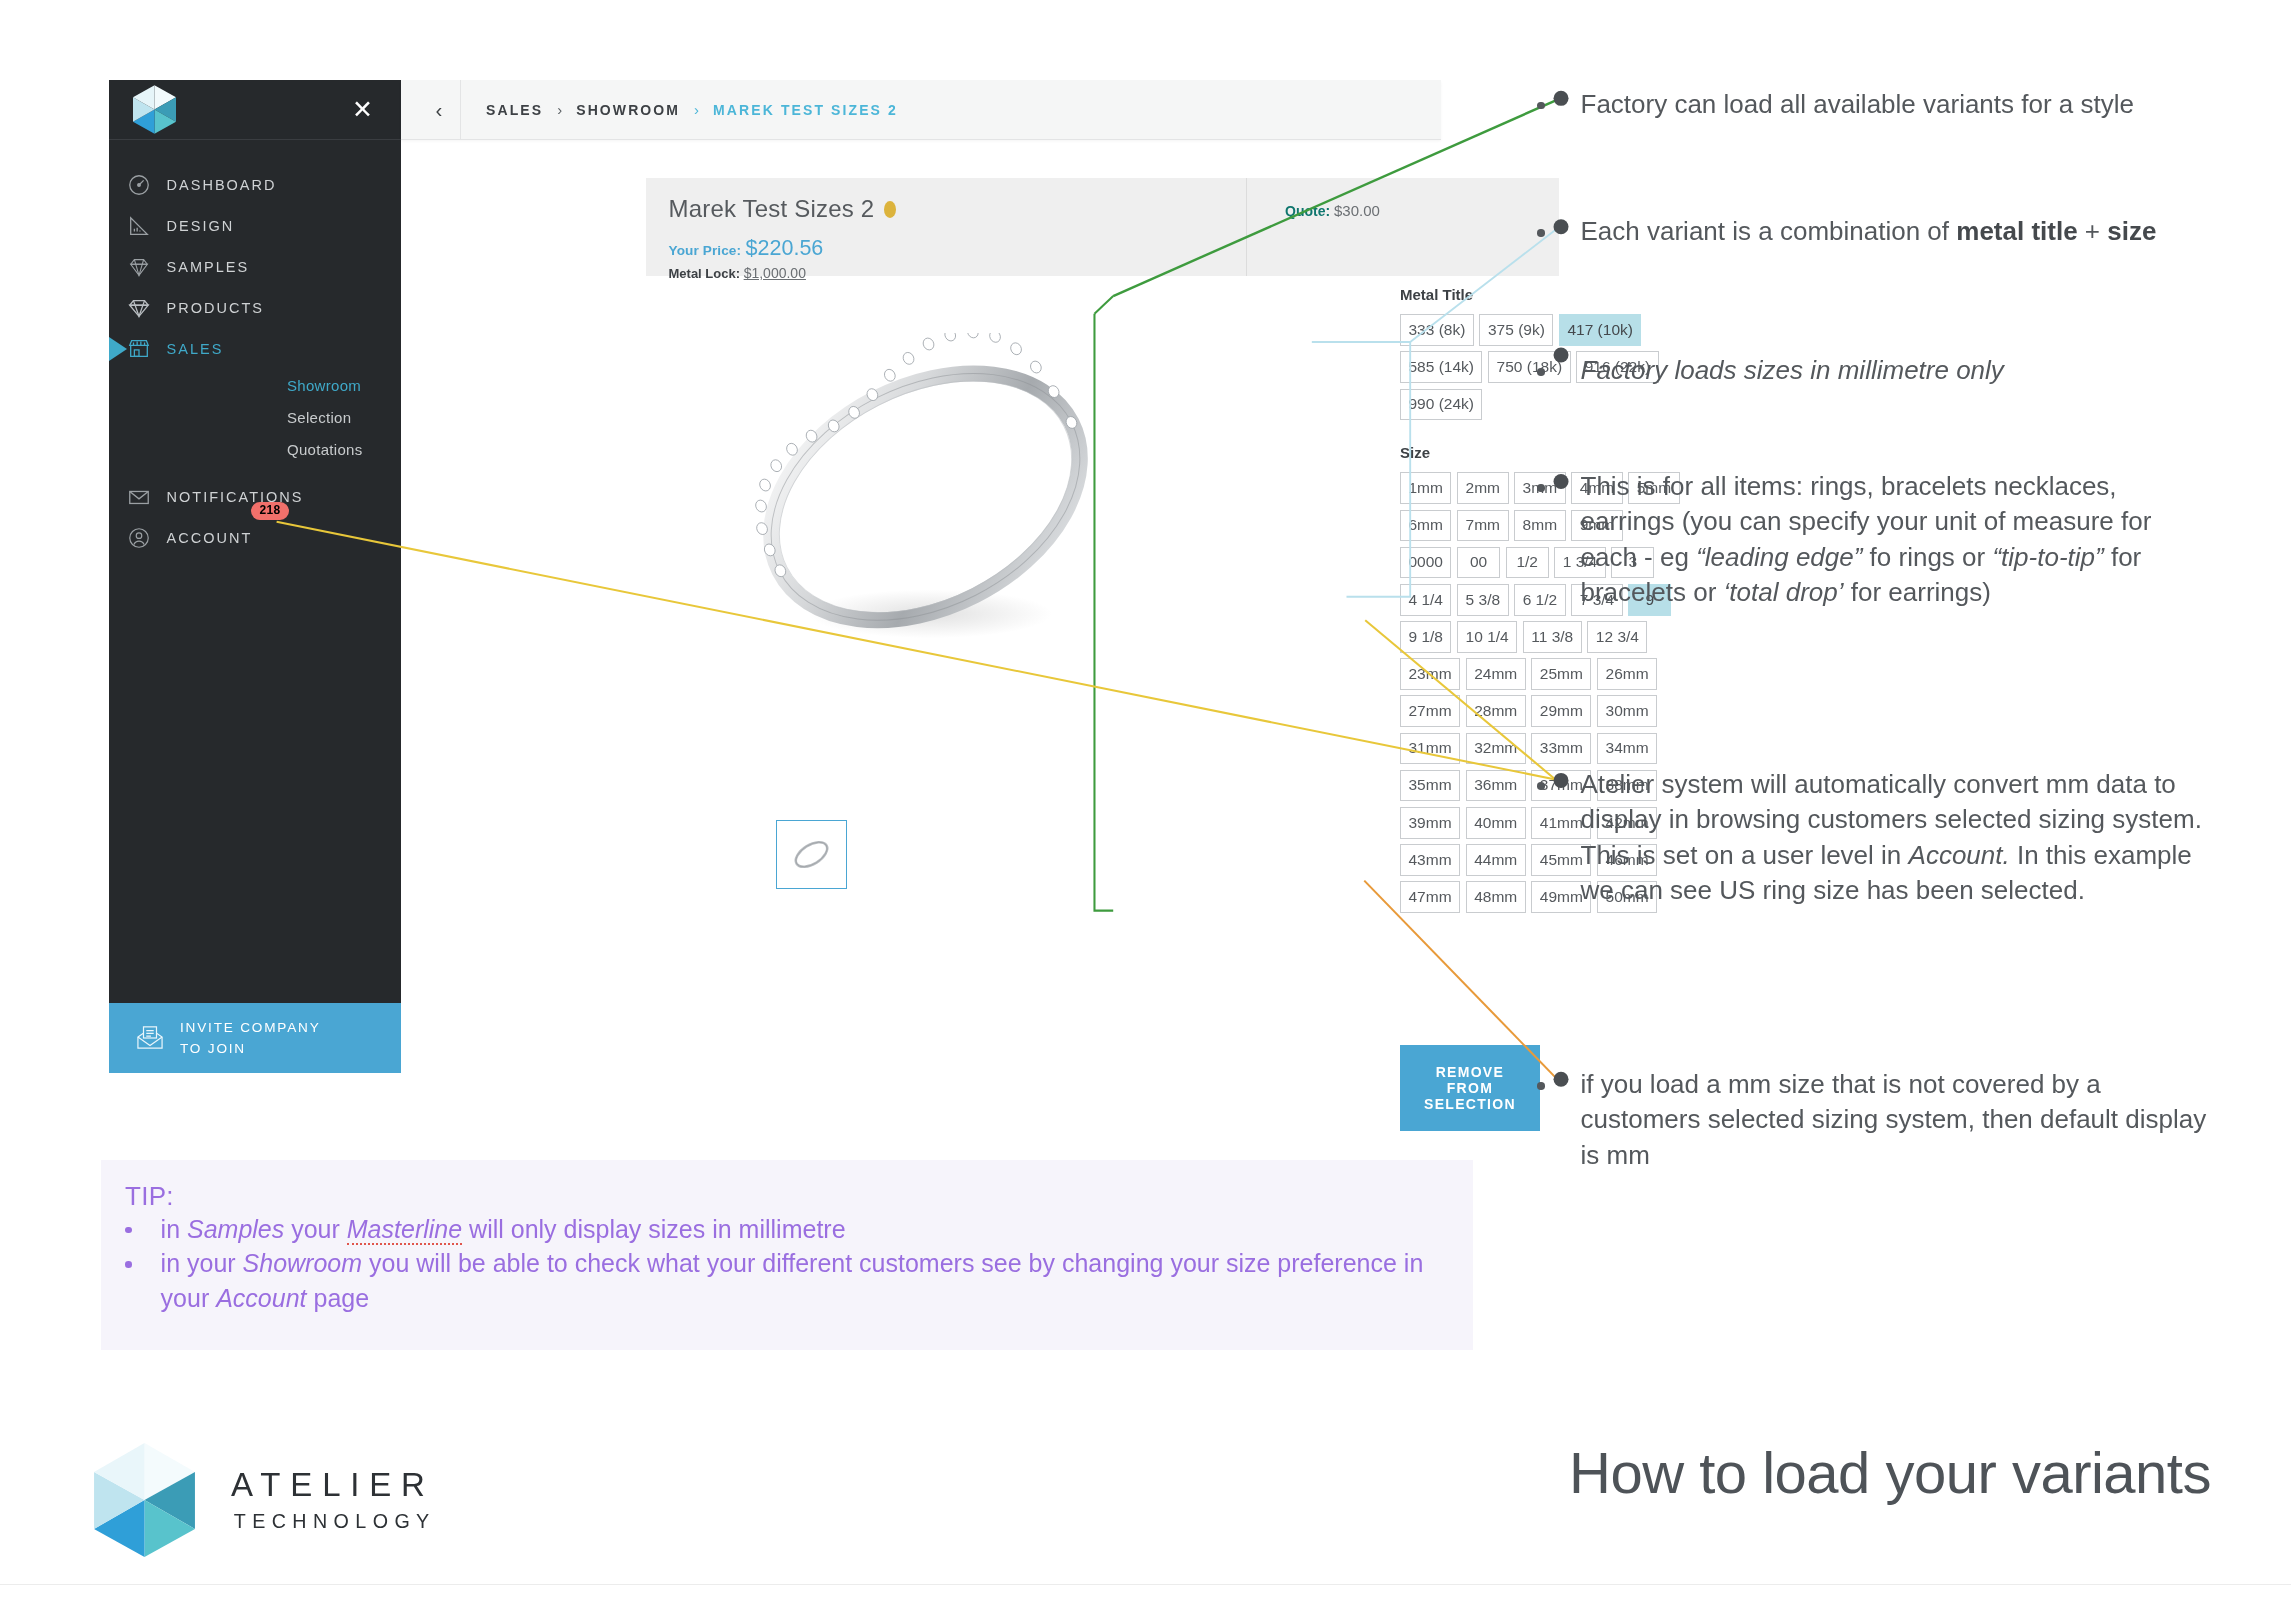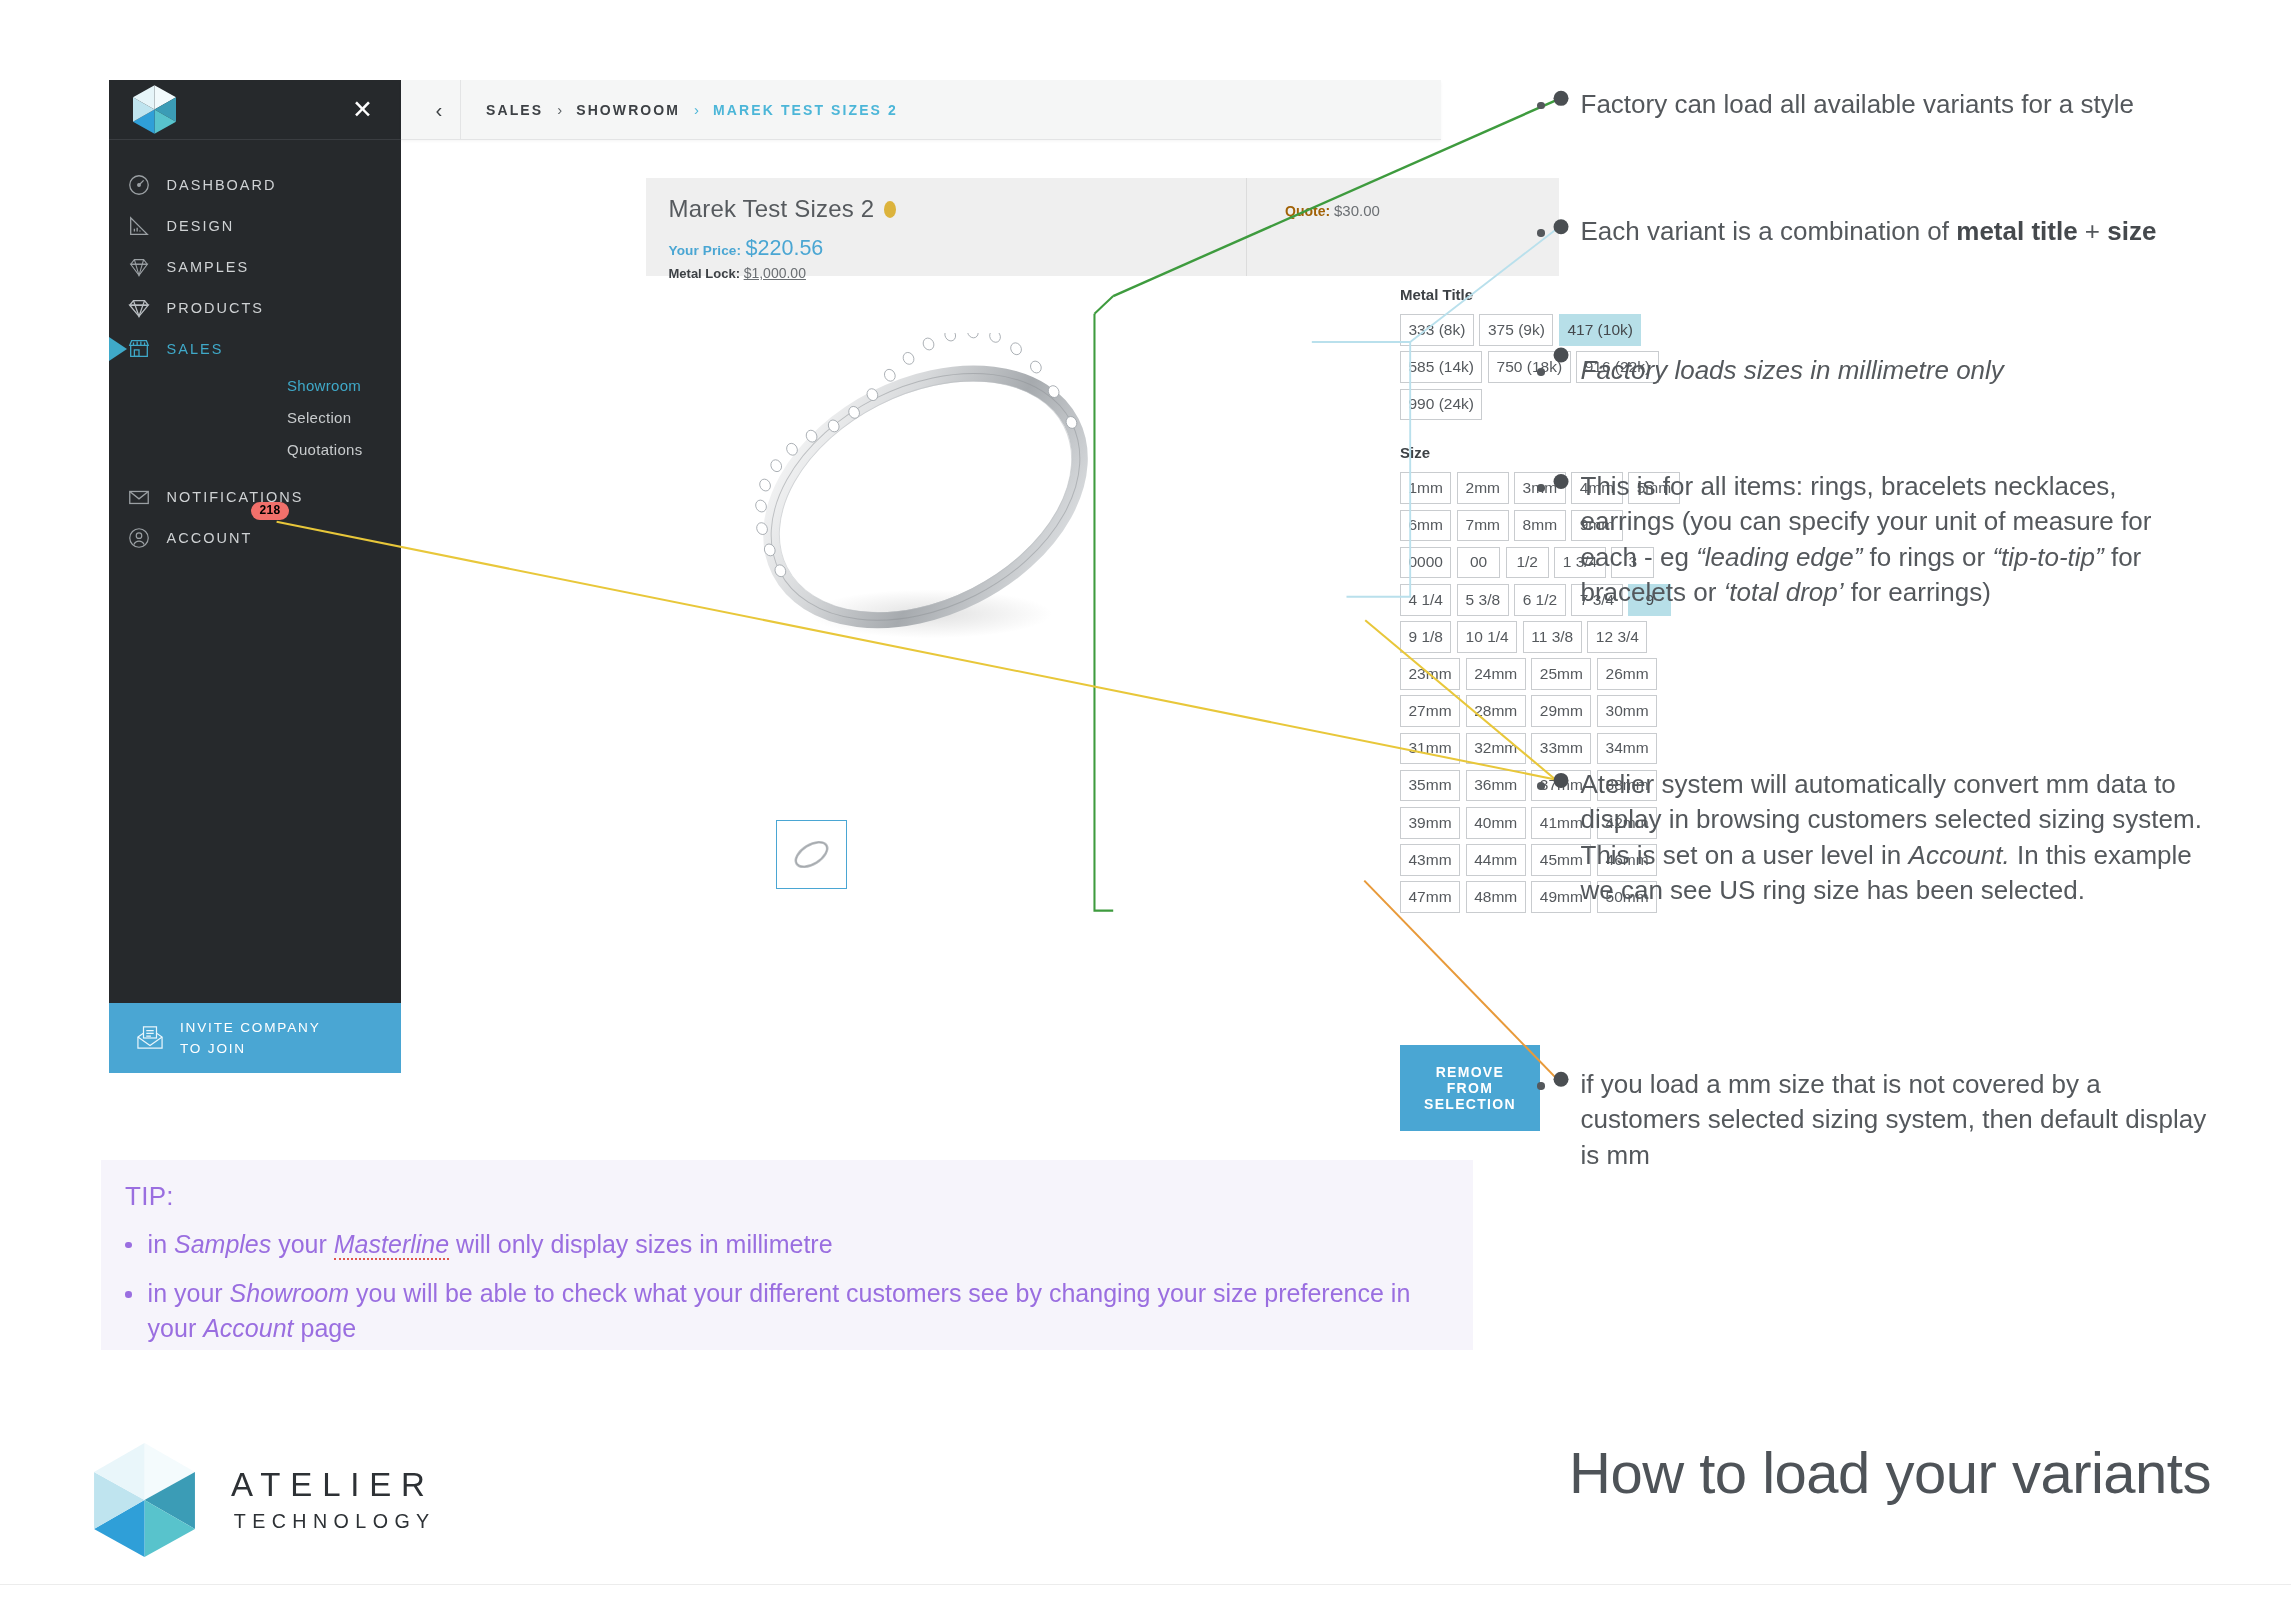--- a/index.html
+++ b/index.html
@@ -111,21 +111,21 @@
   }
   #pc-dot { width: 12px; height: 17px; border-radius: 50%; background: #dcb33c; }
   .pc-price { margin-top: 13px; font-size: 16px; }
   .pc-price .k { color: #4aa6d3; font-weight: 700; font-size: 13.6px; letter-spacing: 0.1px;}
   .pc-price .v { color: #4aa6d3; font-size: 21.5px; }
   .pc-lock { margin-top: 3.7px; font-size: 13px; }
   .pc-lock .k { color: #3d4145; font-weight: 700; font-size: 13px; }
   .pc-lock .v { color: #6b6f73; font-size: 14px; text-decoration: underline; }
   #pc-divider { position: absolute; left: 600px; top: 0; width: 0.9px; height: 98px; background: #dcdcdc; }
   #pc-quote { position: absolute; left: 639px; top: 24px; font-size: 14px; }
-  #pc-quote .k { font-weight: 700; color: #a16207; }
+  #pc-quote .k { font-weight: 700; color: #0f766e; }
   #pc-quote .v { color: #6b6f73; font-size: 15px; }
 
   
   #ring-area { position: absolute; left: 309px; top: 253px; width: 431px; height: 337px; }
   #ring-thumb {
     position: absolute; left: 375px; top: 740px;
     width: 71px; height: 69px; border: 1.9px solid #4aa6d3; background: #fff;
     display: flex; align-items: center; justify-content: center; cursor: pointer;
   }
 
@@ -164,21 +164,21 @@
   .anno b { font-weight: 700; color: #45494d; }
   .anno i { font-style: italic; margin-top: 48px; }
 
   
   #tip-box {
     position: absolute; left: 101px; top: 1160px;
     width: 1372px; height: 190px; background: #f6f4fb;
     padding: 20.6px 24px 0 24px;
   }
   #tip-label { color: #9a6ee0; font-size: 26px; letter-spacing: 0.3px; }
-  .tip-row { display: flex; gap: 16px; margin-top: 15px; }
+  .tip-row { display: flex; gap: 29px; }
   .tip-row .tdot {
     flex: 0 0 6.6px; width: 6.6px; height: 6.6px; border-radius: 50%;
     background: #9a6ee0; margin-top: 15px;
   }
   .tip-row .ttxt { color: #9a6ee0; font-size: 25px; line-height: 1.38; width: 1293px; }
   .tip-row i { font-style: italic; }
   .tip-row u.sp { text-decoration: none; border-bottom: 2.3px dotted #e0554c; }
 
   
   #footer-logo { position: absolute; left: 94px; top: 1443px; display: flex; align-items: center; gap: 36px; }

